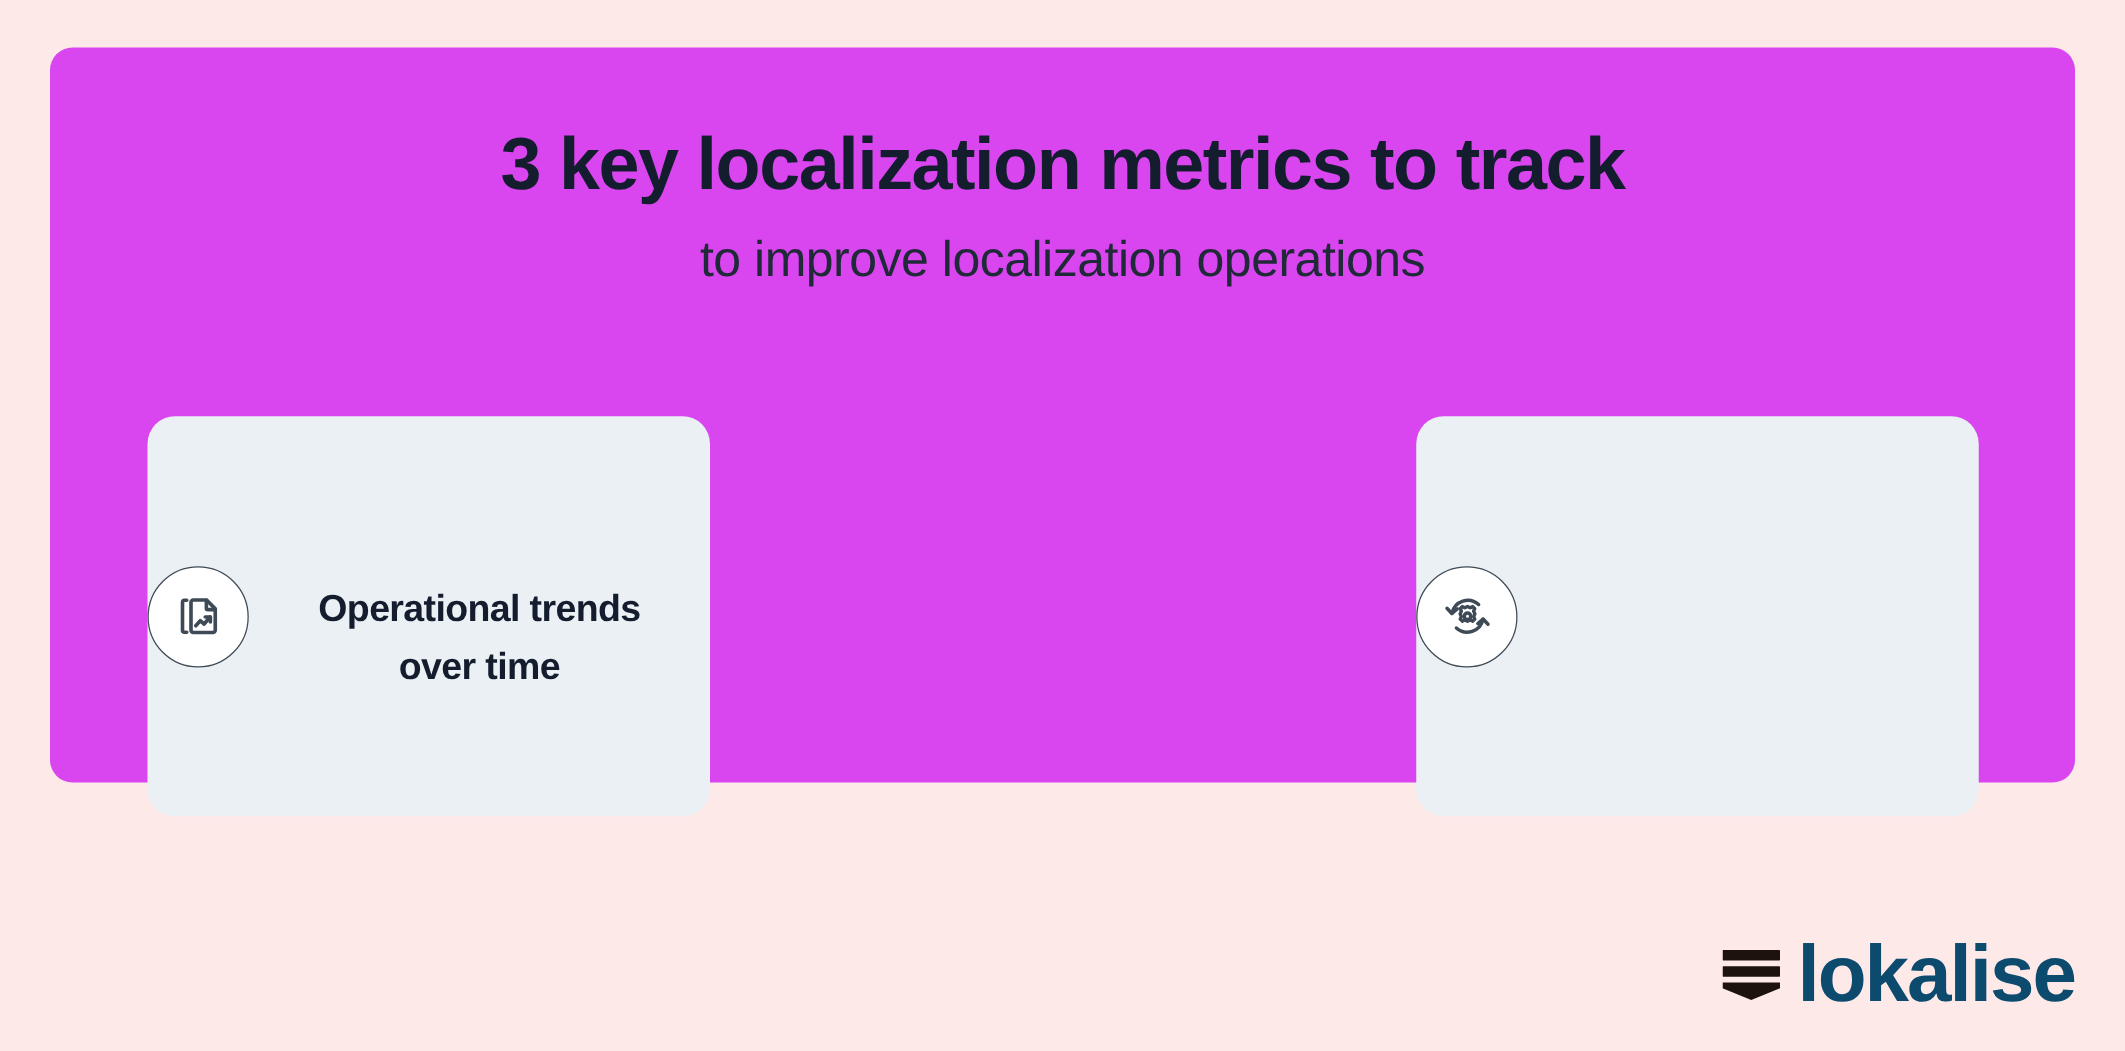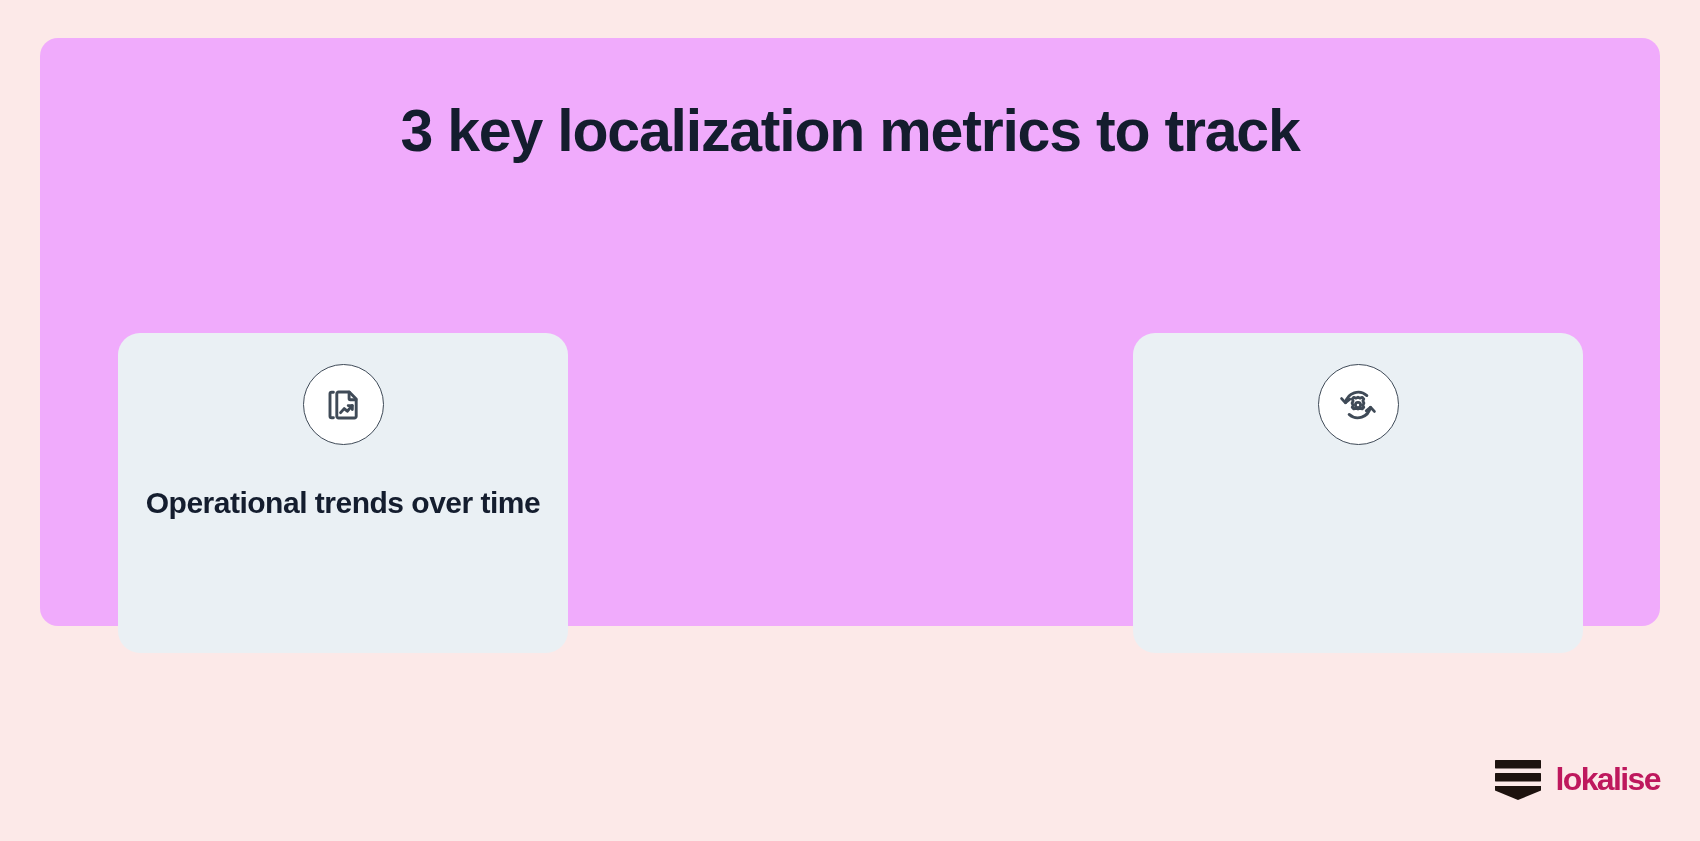--- a/index.html
+++ b/index.html
@@ -17,21 +17,21 @@
     position: relative;
   }
 
   
   .panel {
     position: absolute;
     left: 40px;
     top: 38px;
     width: 1620px;
     height: 588px;
-    background: #f0abfc;
+    background: #d946ef;
     border-radius: 18px;
   }
 
   
   .heading-block {
     position: absolute;
     left: 0;
     top: 62px;
     width: 100%;
     text-align: center;
@@ -68,23 +68,22 @@
     display: flex;
     justify-content: space-between;
     align-items: stretch;
   }
 
   .metric-card {
     width: 450px;
     background: #eaf0f4;
     border-radius: 22px;
     display: flex;
-    flex-direction: column;
+    flex-direction: row;
     align-items: center;
-    padding-top: 31px;
   }
 
   .icon-circle {
     width: 81px;
     height: 81px;
     border-radius: 50%;
     background: #ffffff;
     border: 1.4px solid #3f4a57;
     display: flex;
     align-items: center;
@@ -118,36 +117,37 @@
     gap: 14px;
     height: 48px;
   }
 
   .brand-mark {
     display: block;
   }
 
   .brand-wordmark {
     font-family: "Liberation Sans", sans-serif;
-    font-size: 32px;
+    font-size: 64px;
     font-weight: 700;
     letter-spacing: -1.6px;
-    color: #be185d;
+    color: #0c4a6e;
     line-height: 1;
     position: relative;
     top: -2px;
   }
 </style>
 </head>
 <body>
 
 <div class="panel">
 
   <div class="heading-block">
     <div class="page-title">3 key localization metrics to track</div>
+    <div class="page-subtitle">to improve localization operations</div>
   </div>
 
   <div class="cards-row">
 
     <div class="metric-card">
       <div class="icon-circle">
         <span>
           <svg width="44" height="44" viewBox="0 0 44 44" fill="none" stroke="#3f4a57" stroke-width="2.9" stroke-linecap="round" stroke-linejoin="round">
 
             <path d="M12.4 9.2 H10.6 A1.6 1.6 0 0 0 9 10.8 V33.2 A1.6 1.6 0 0 0 10.6 34.8 H12.4"></path>

